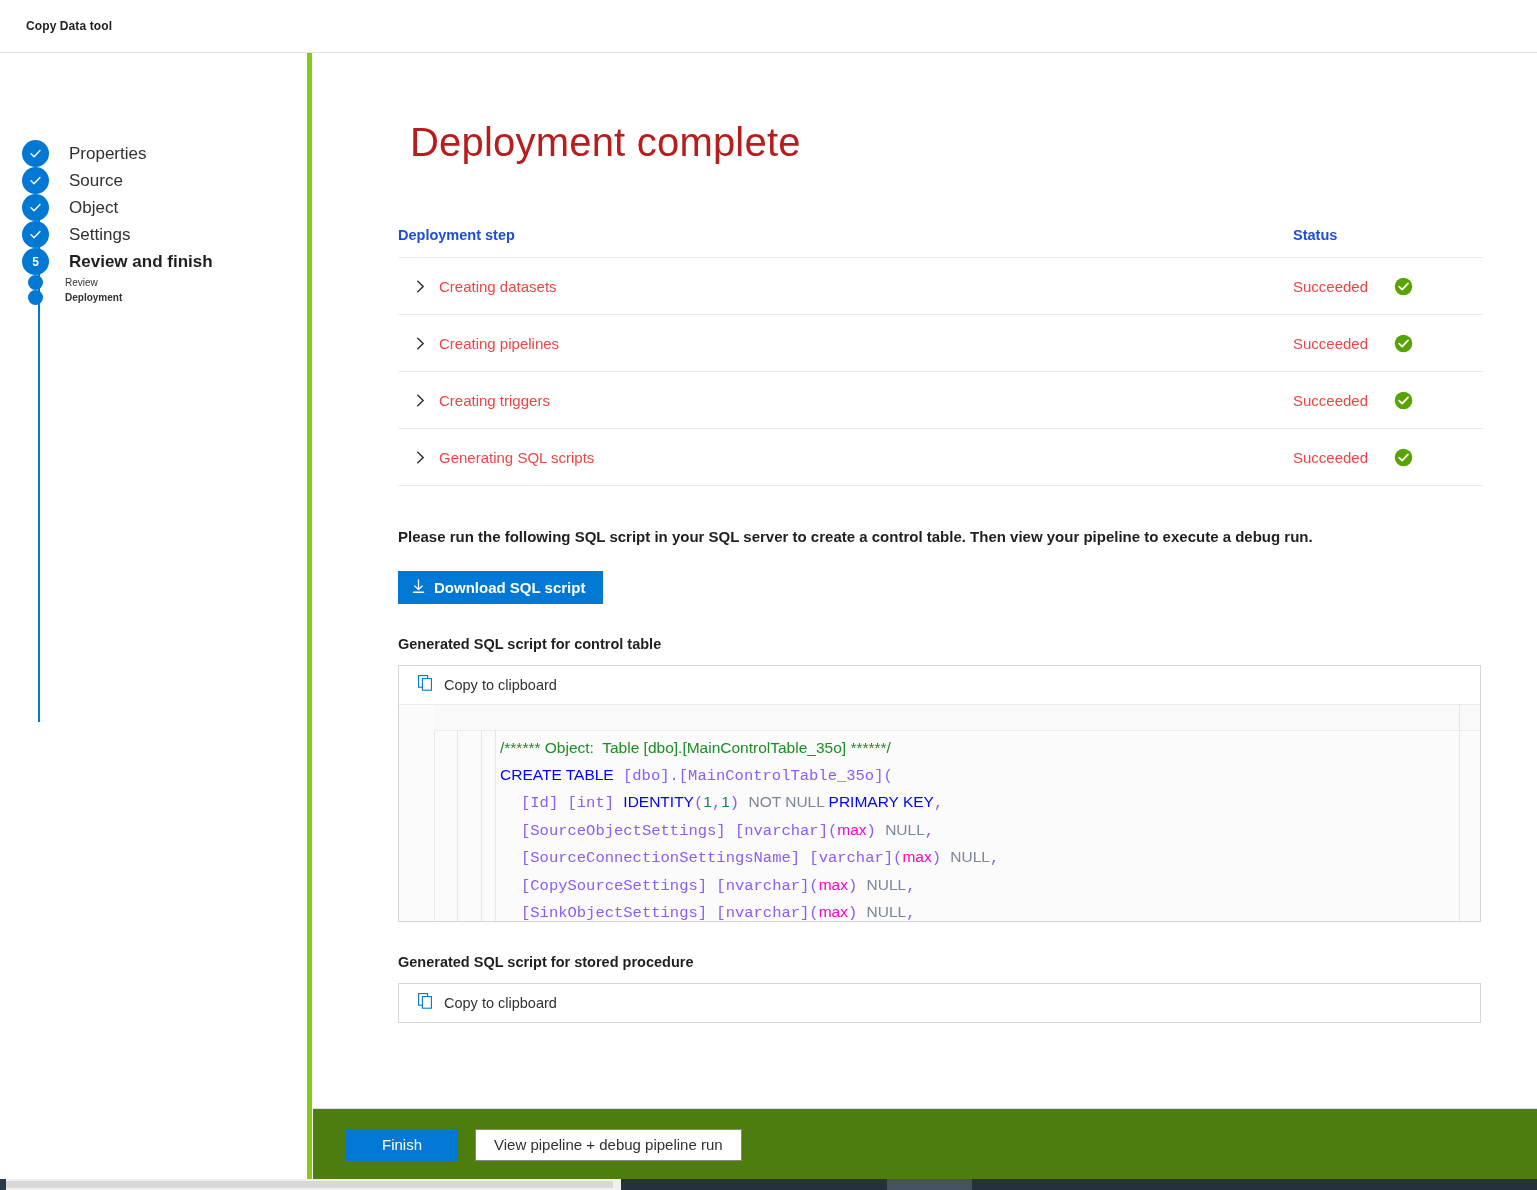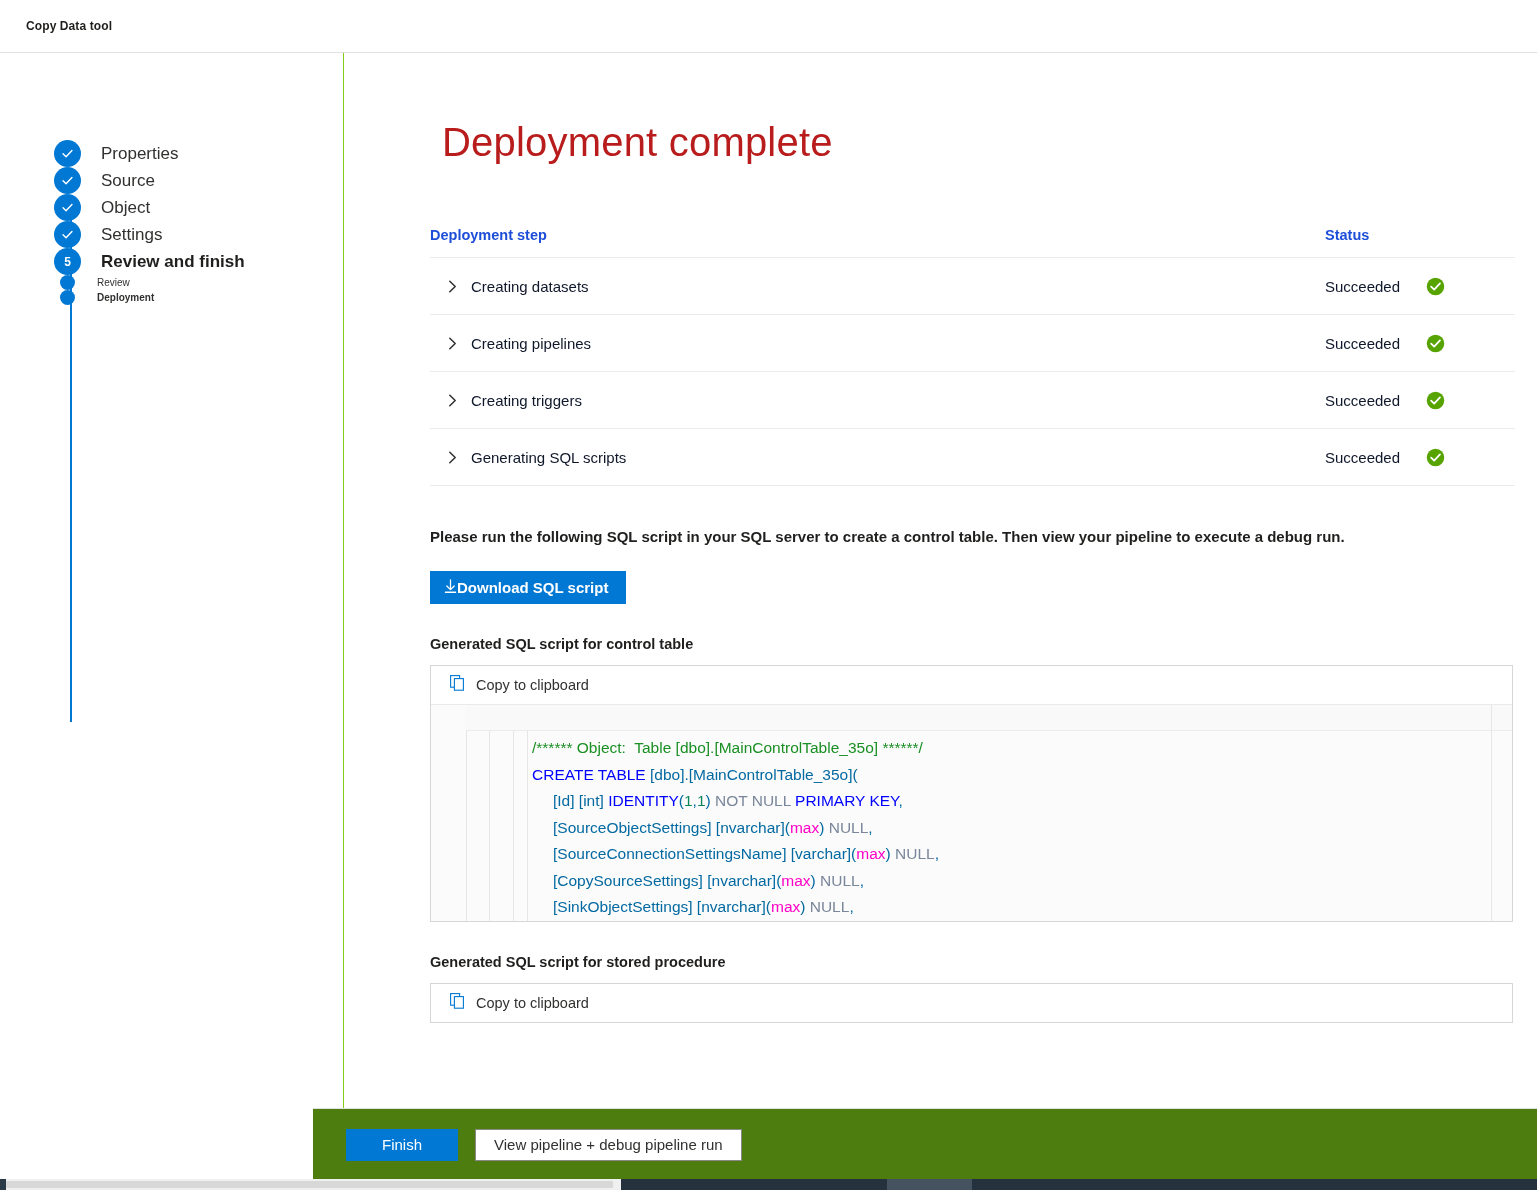--- a/index.html
+++ b/index.html
@@ -37,24 +37,23 @@
   .shell {
     display: flex;
     height: 1127px;
   }
 
   
   .rail {
     width: 312px;
     flex: 0 0 312px;
     box-sizing: border-box;
-    border-right: 1px solid #84cc16;
+    border-right: 5px solid #84cc16;
     position: relative;
     padding-top: 40px;
-    margin-left: 32px;
   }
   .steps {
     position: relative;
     padding-left: 22px;
   }
   .connector {
     position: absolute;
     left: 38px;
     top: 66px;
     width: 2px;
@@ -142,21 +141,21 @@
     color: #1d4ed8;
   }
   .dep-head .c-step { flex: 1 1 auto; }
   .dep-head .c-status { flex: 0 0 190px; }
   .dep-row {
     display: flex;
     align-items: center;
     height: 56px;
     border-top: 1px solid #edebe9;
     font-size: 15px;
-    color: #0f172a;
+    color: #ef4444;
   }
   .dep-row:last-child { border-bottom: 1px solid #edebe9; }
   .dep-row .c-step {
     flex: 1 1 auto;
     display: flex;
     align-items: center;
     gap: 13px;
     padding-left: 18px;
   }
   .chev {
@@ -191,20 +190,21 @@
     background: #0078d4;
     color: #ffffff;
     border-color: #0078d4;
   }
   .download-btn {
     margin-top: 26px;
     height: 33px;
     padding: 0 17px 0 13px;
     display: inline-flex;
     align-items: center;
+    gap: 9px;
     font-weight: 600;
   }
 
   .sec-label {
     margin-top: 32px;
     font-size: 14.5px;
     font-weight: 700;
     color: #201f1e;
   }
 
@@ -268,21 +268,21 @@
     right: 0;
     font-family: "Liberation Sans", sans-serif;
     font-size: 15.5px;
     line-height: 26.5px;
     white-space: pre;
     color: #222222;
   }
   .code .ln { display: block; }
   .tk-comment { color: #1a8f23; }
   .tk-kw { color: #0000ff; }
-  .tk-type { color: #0369a1; }
+  .tk-type { color: #8b5cf6; font-family: Liberation Mono, monospace; }
   .tk-num { color: #098658; }
   .tk-gray { color: #7a869a; }
   .tk-pink { color: #ff00c7; }
   .ind1 { padding-left: 21px; }
 
   
   .sp-panel {
     margin-top: 13px;
     width: 1083px;
     border: 1px solid #d6d6d6;

